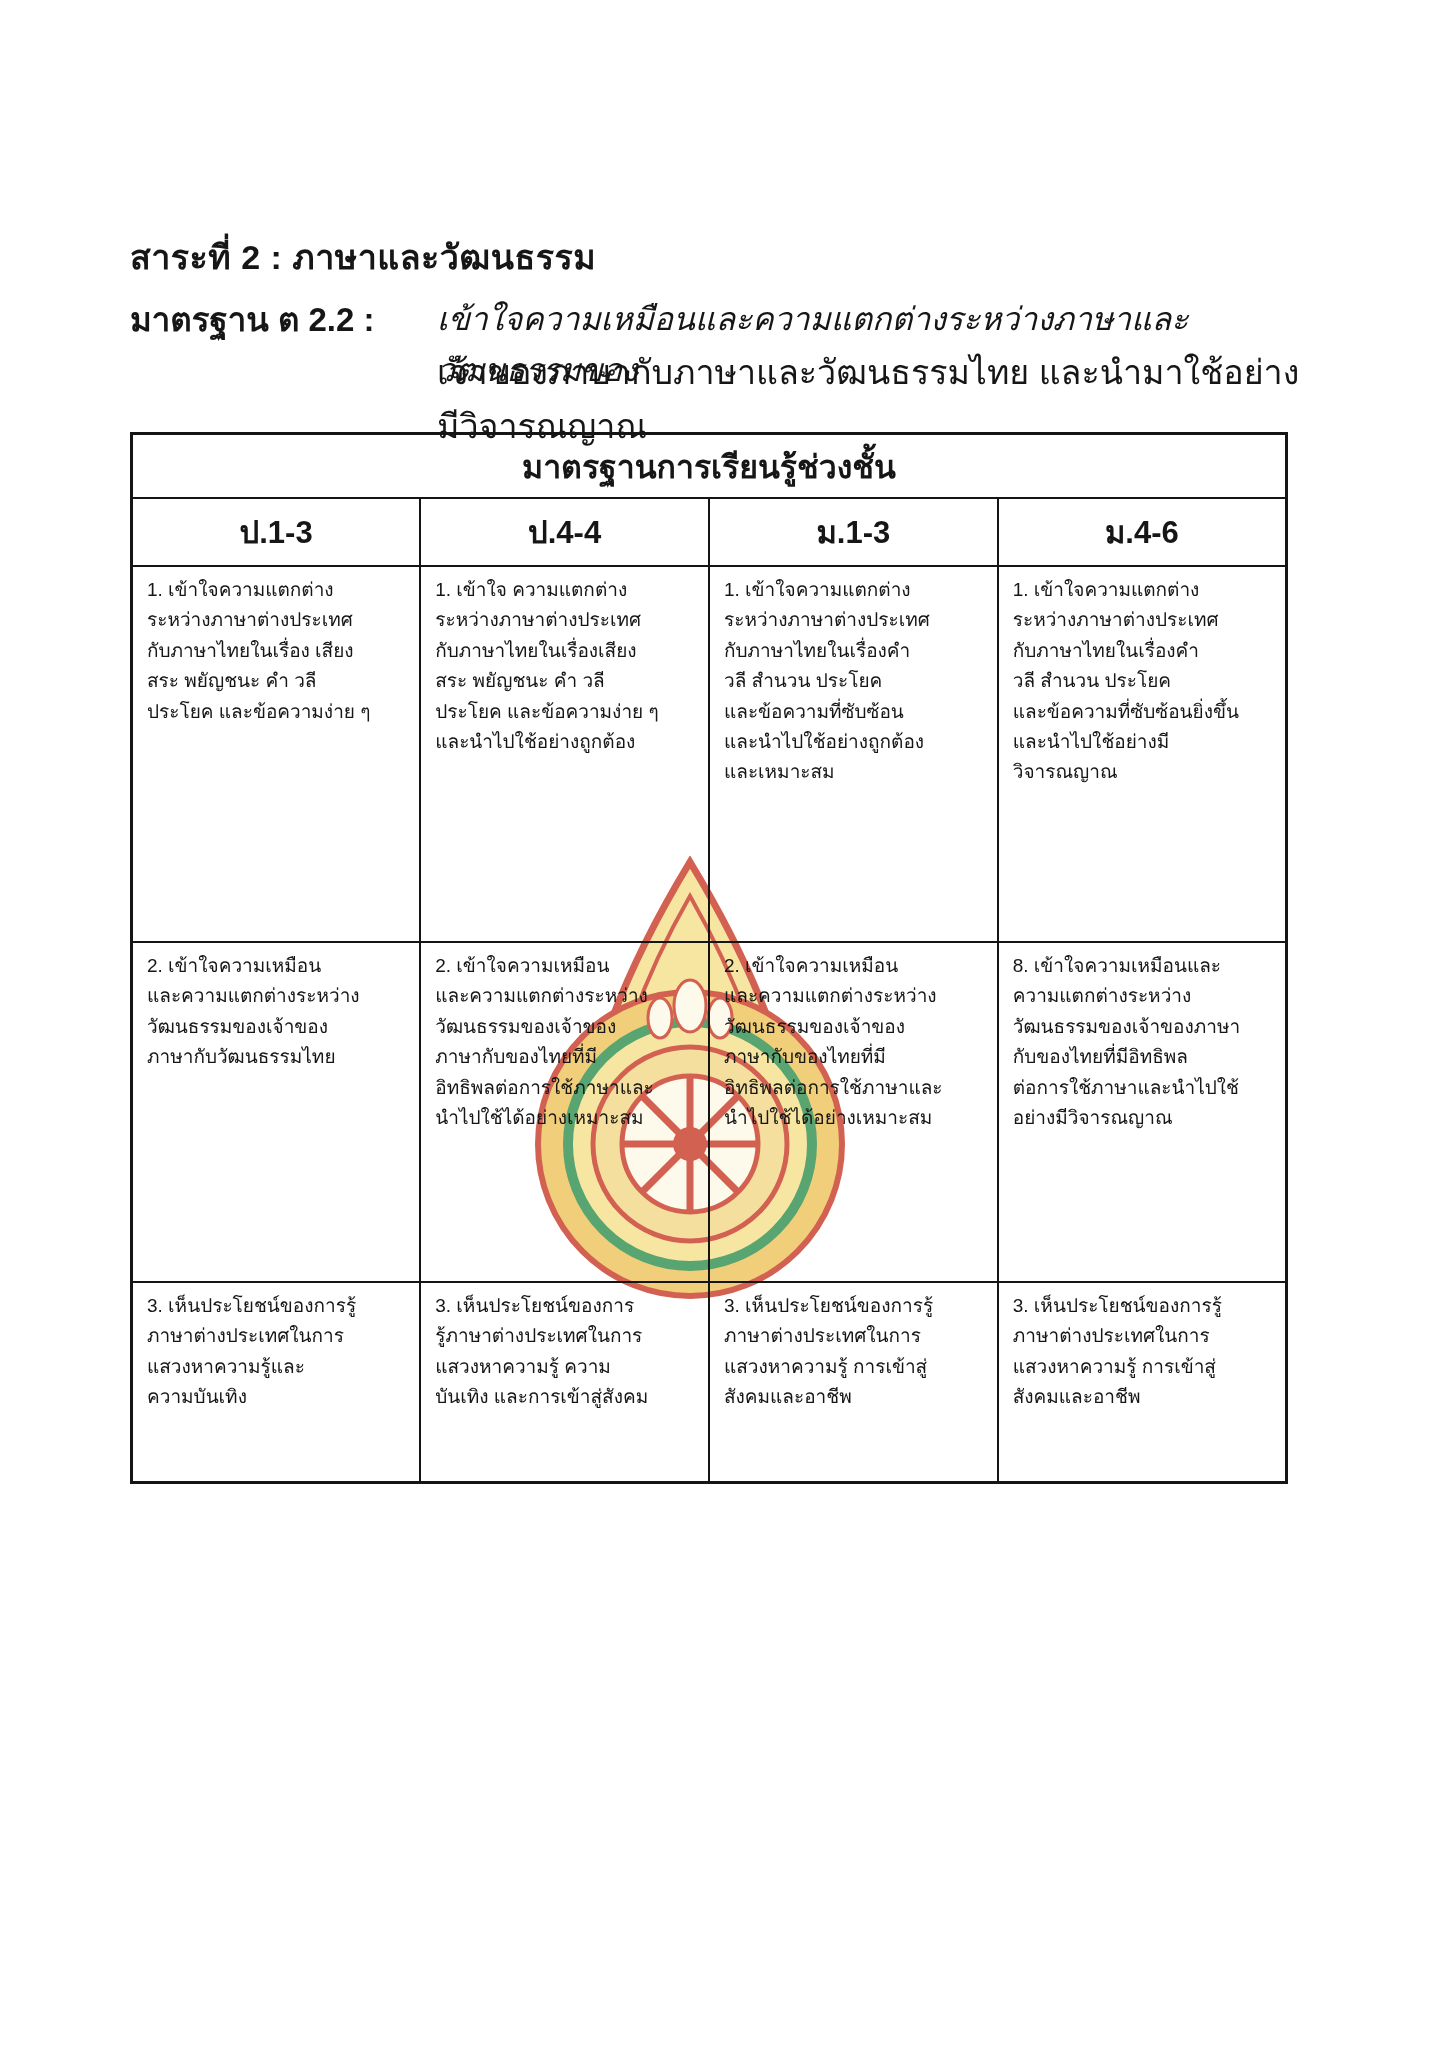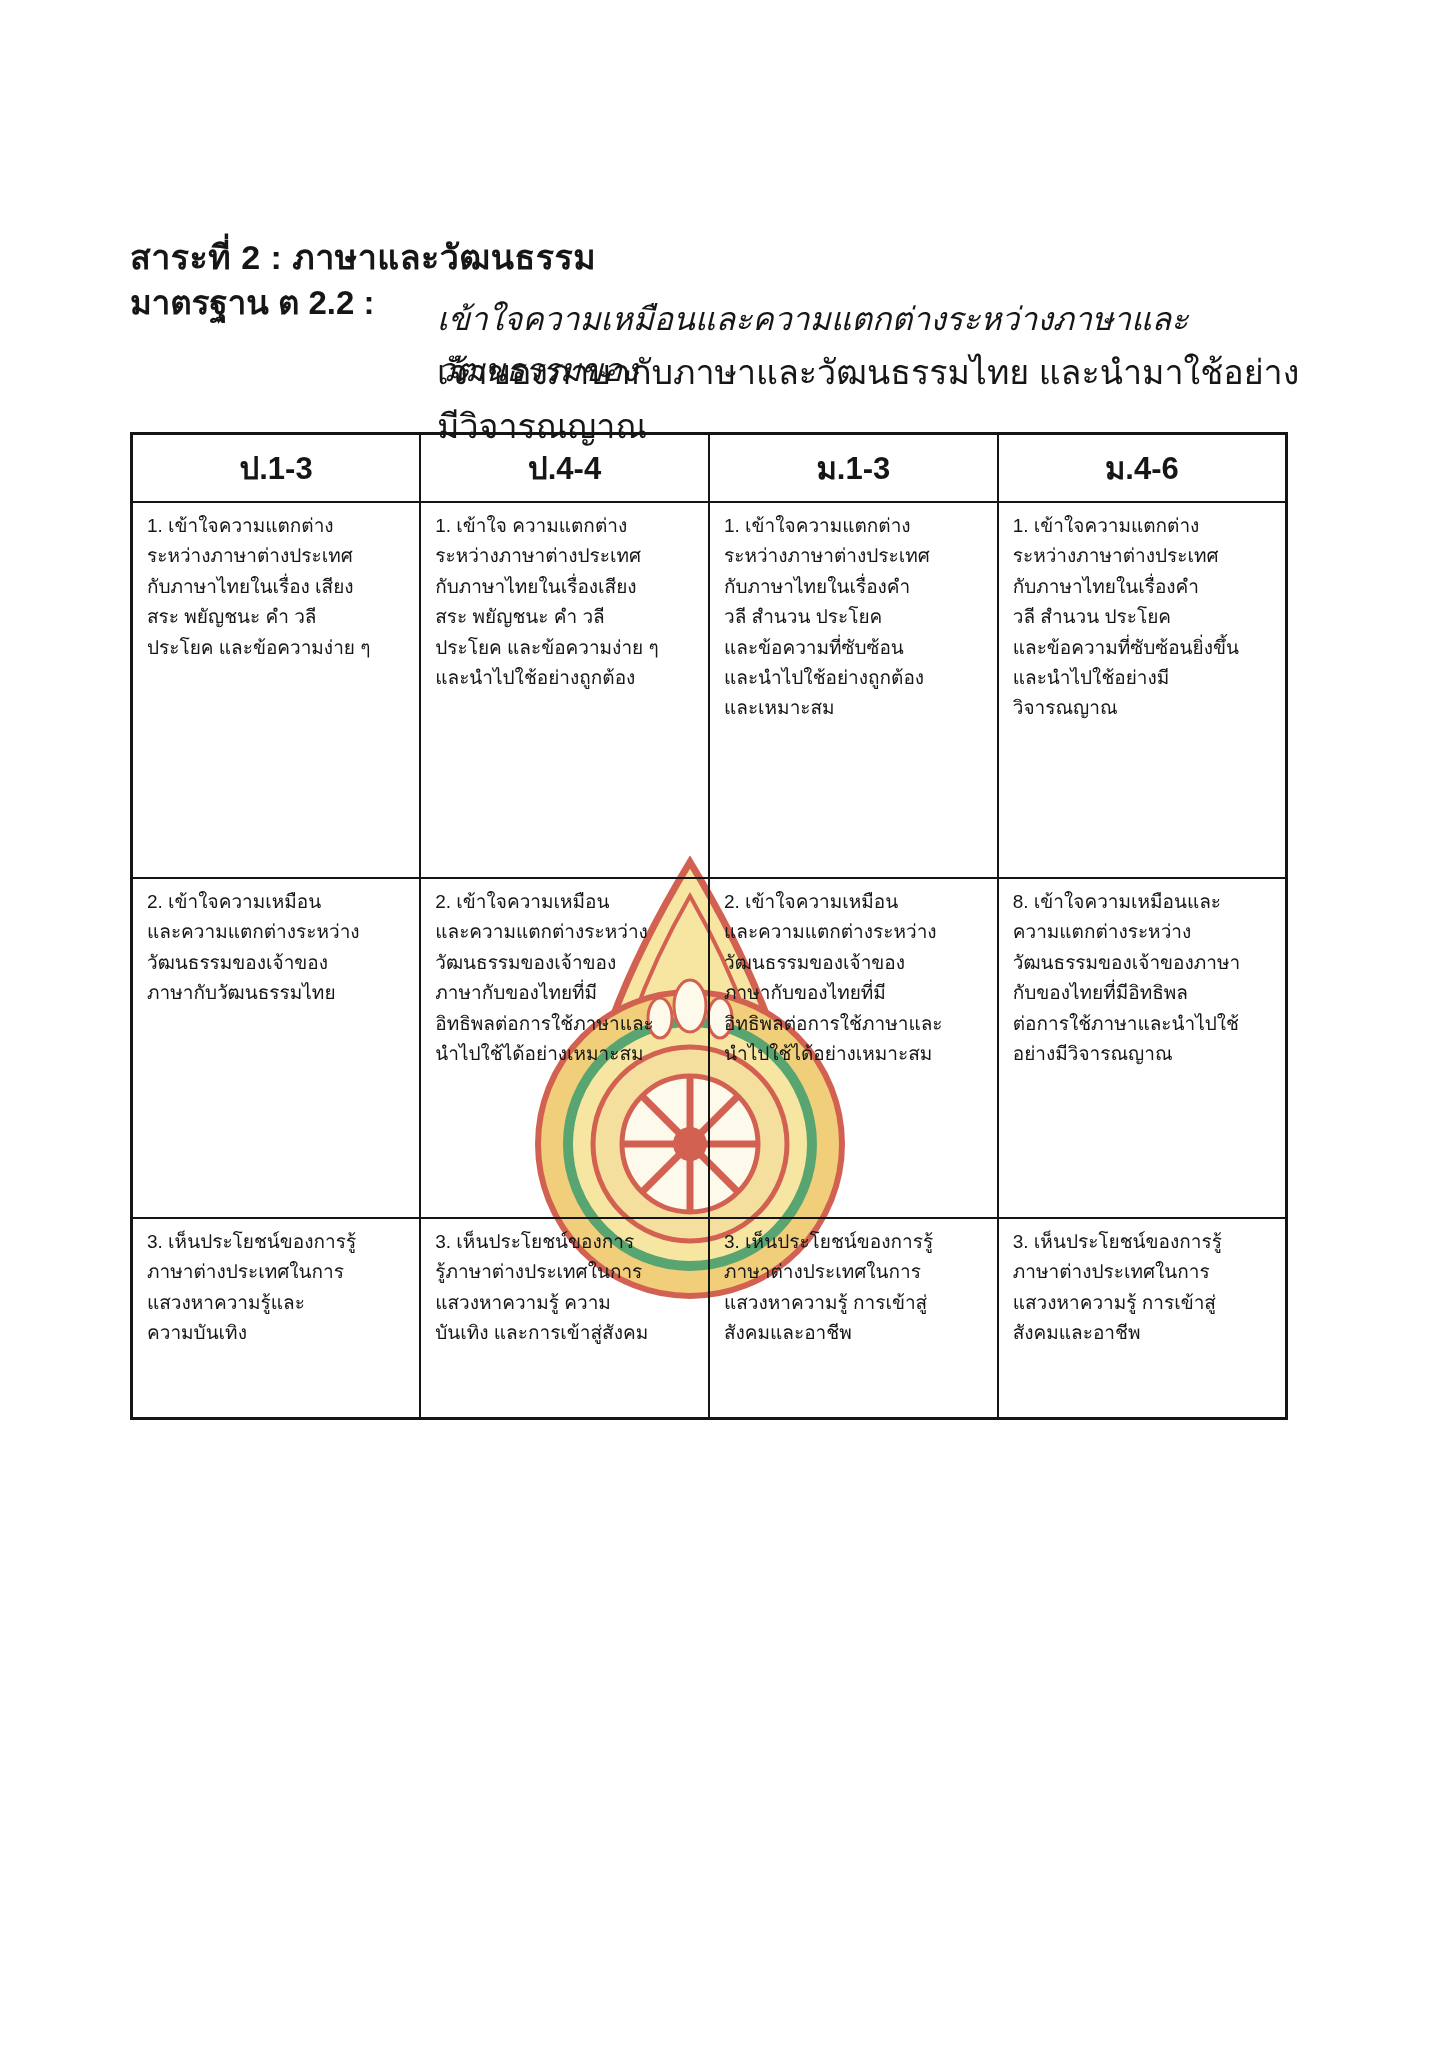--- a/index.html
+++ b/index.html
@@ -13,21 +13,21 @@
   }
   .pageno{
     position:absolute;top:106px;left:0;width:100%;
     text-align:center;font-size:30px;color:#222;
   }
   .strand{
     position:absolute;left:130px;top:230px;
     font-size:34px;font-weight:bold;letter-spacing:.5px;
   }
   .std-code{
-    position:absolute;left:130px;top:276px;
+    position:absolute;left:130px;top:293px;
     font-size:33px;font-weight:bold;
   }
   .std-line1{
     position:absolute;left:437px;top:293px;width:860px;
     font-size:32px;
     font-style:italic;
   }
   .std-line2{
     position:absolute;left:437px;top:345px;width:880px;
     font-size:34px;
@@ -91,20 +91,23 @@
   </svg>
 
   <table class="std">
     <colgroup>
         <col style="width:25%">
         <col style="width:25%">
         <col style="width:25%">
         <col style="width:25%">
       </colgroup>
     <tbody>
+        <tr>
+      <th class="tbl-title" colspan="4">มาตรฐานการเรียนรู้ช่วงชั้น</th>
+    </tr>
     <tr>
       <th class="col-h">ป.1-3</th>
       <th class="col-h">ป.4-4</th>
       <th class="col-h">ม.1-3</th>
       <th class="col-h">ม.4-6</th>
     </tr>
     <tr style="height:376px;">
       <td class="cell">1.  เข้าใจความแตกต่าง
 ระหว่างภาษาต่างประเทศ
 กับภาษาไทยในเรื่อง เสียง

